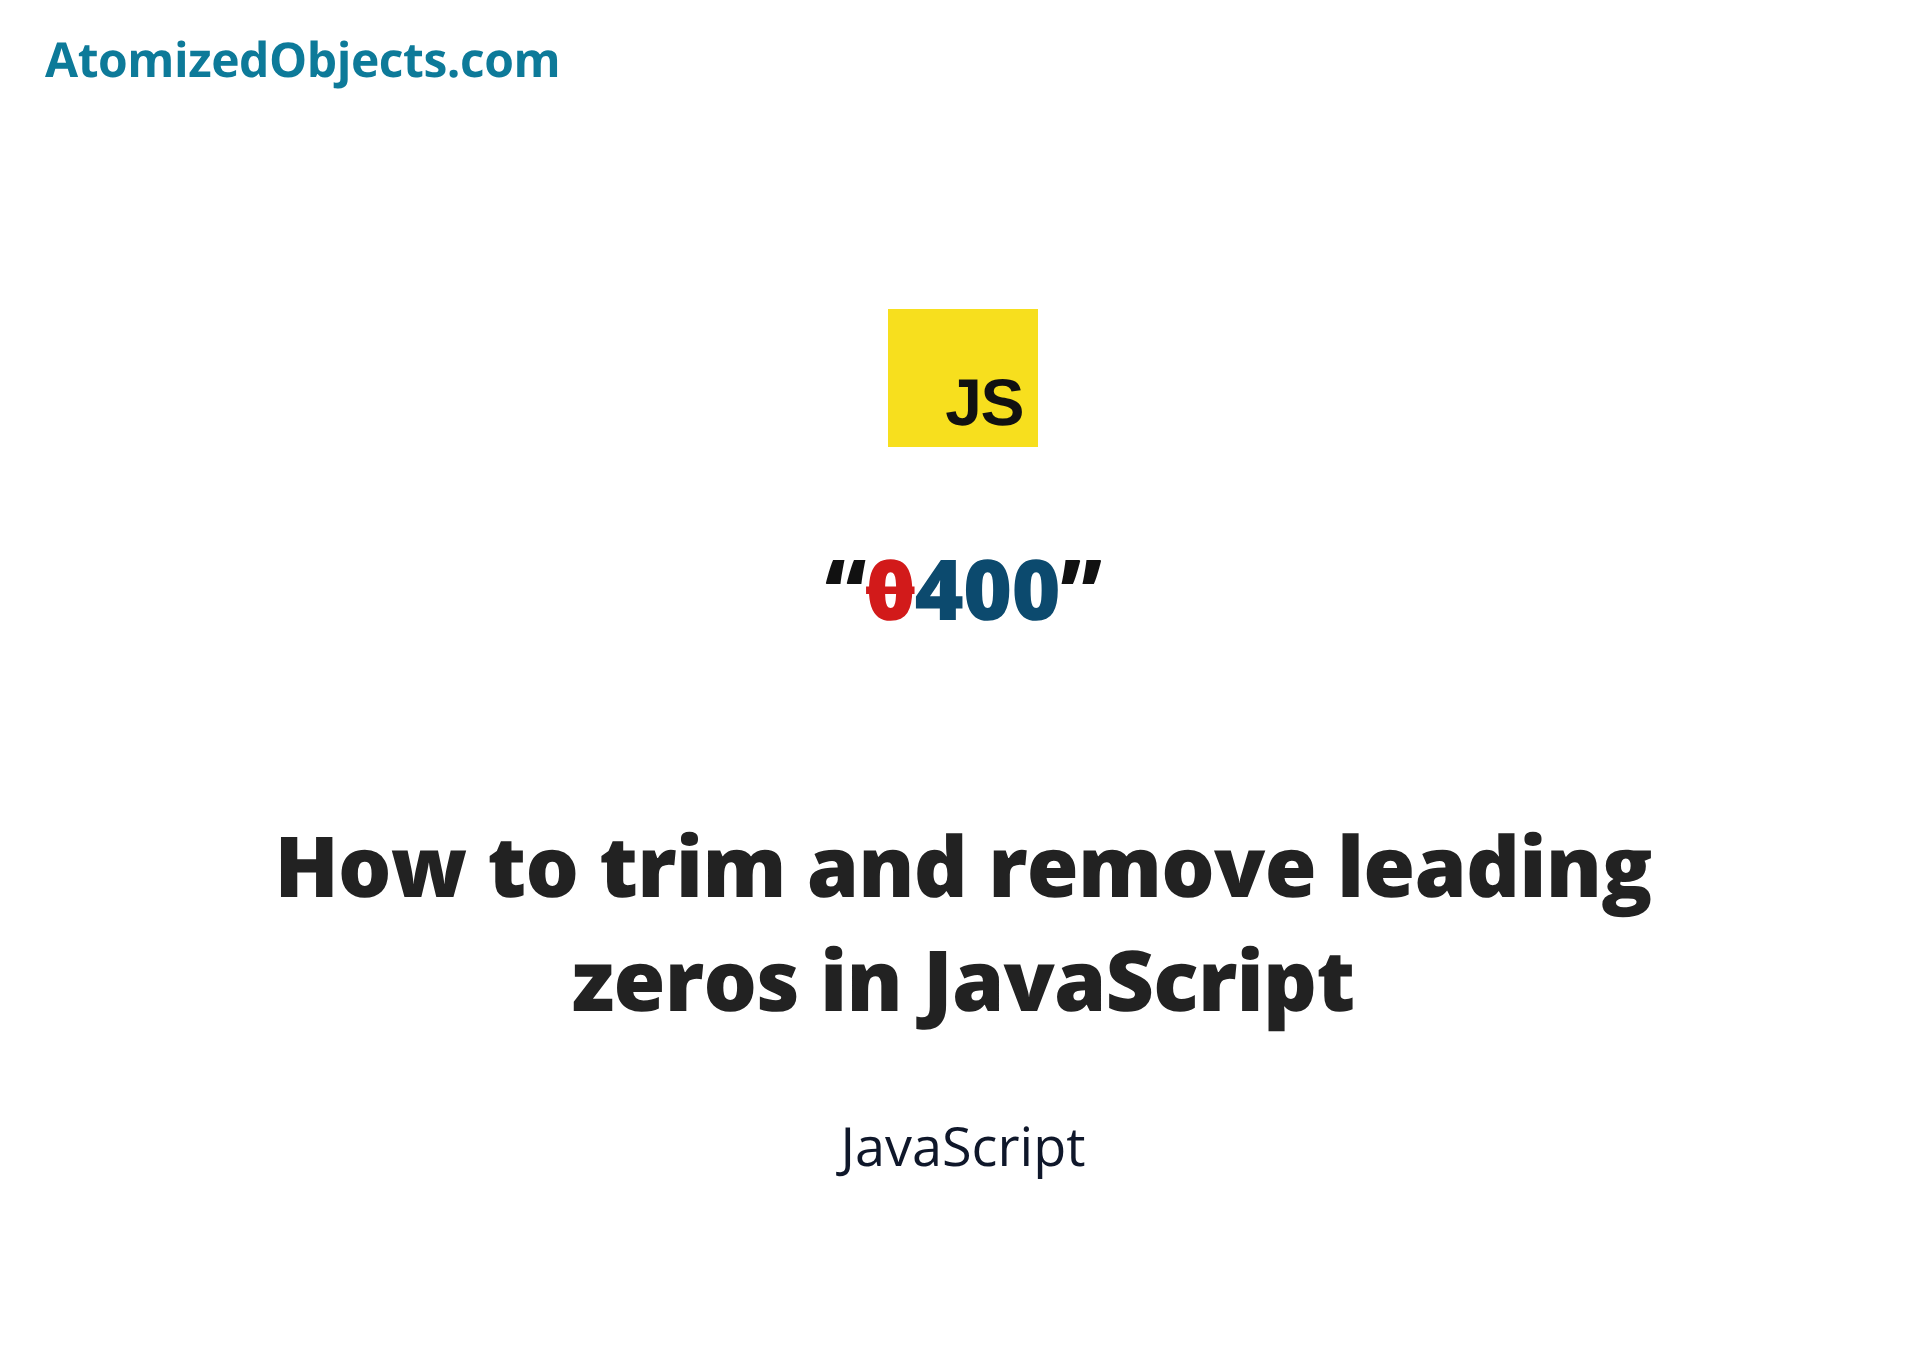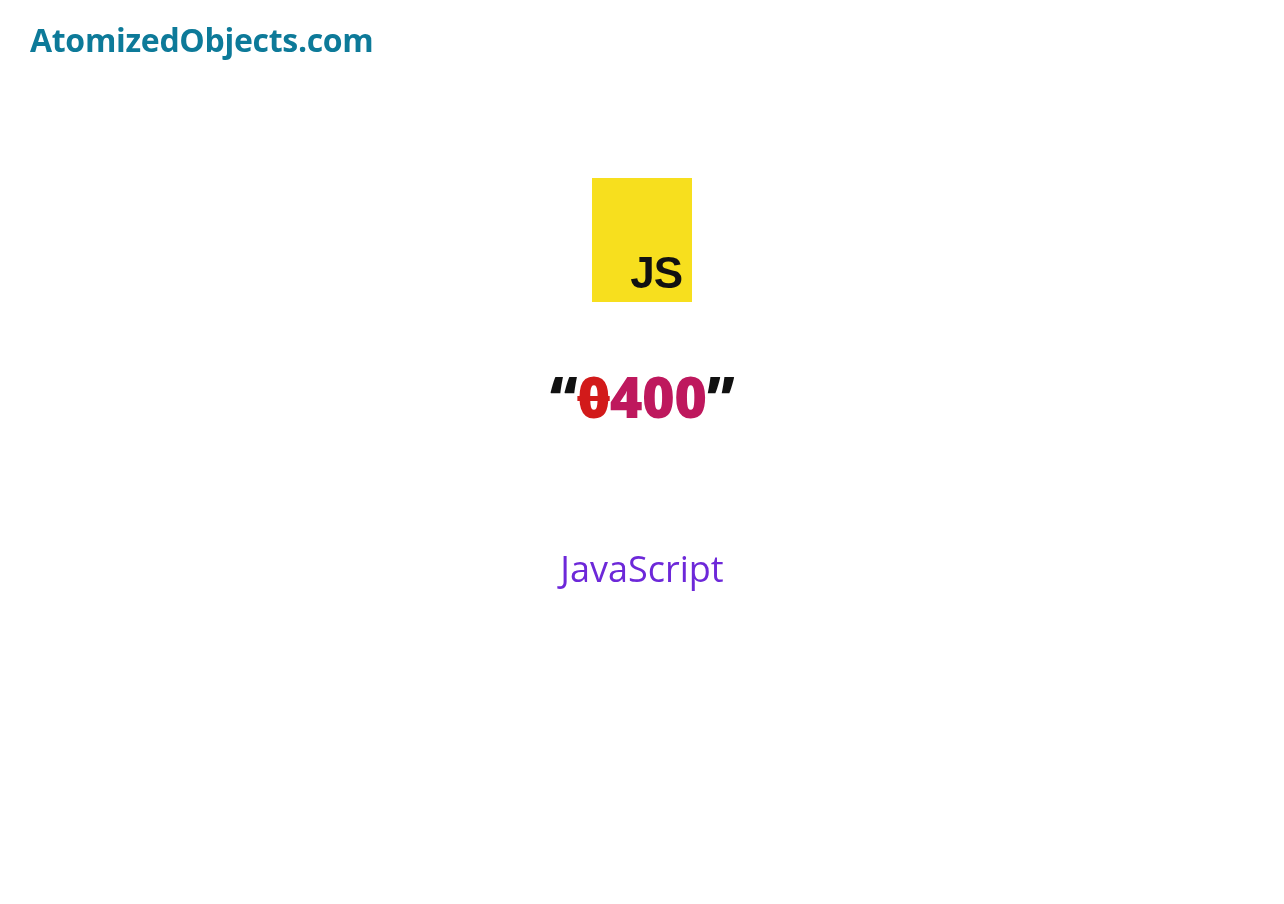--- a/index.html
+++ b/index.html
@@ -26,24 +26,25 @@
     }
     .content {
       display: flex;
       flex-direction: column;
       align-items: center;
       width: 100%;
       padding-top: 178px;
     }
     .js-logo {
       width: 100px;
-      height: 124px;
+      height: 92px;
       background: #f7df1e;
       position: relative;
       margin-bottom: 56px;
+      margin-top: 28px;
     }
     .js-logo-text {
       position: absolute;
       bottom: 4px;
       right: 10px;
       font-weight: 800;
       font-size: 44px;
       color: #111;
       letter-spacing: -1px;
       font-family: 'Segoe UI', Arial, sans-serif;
@@ -61,37 +62,37 @@
     .code-example .quote-open,
     .code-example .quote-close {
       color: #111;
     }
     .code-example .struck-zero {
       color: #d21a1a;
       text-decoration: line-through;
       text-decoration-thickness: 5px;
     }
     .code-example .rest {
-      color: #be185d;
+      color: #0c4a6e;
       text-align: right;
     }
     .title {
       font-size: 56px;
       font-weight: 800;
       color: #222;
       text-align: center;
       line-height: 1.35;
       margin-bottom: 48px;
       max-width: 1000px;
       letter-spacing: -0.5px;
     }
     .category {
       font-size: 36px;
       font-weight: 400;
-      color: #6d28d9;
+      color: #0f172a;
       text-align: center;
     }
   </style>
 </head>
 <body>
 
 <div class="site-link">AtomizedObjects.com</div>
 
 <div class="content">
 
@@ -99,16 +100,17 @@
     <div class="js-logo-text">JS</div>
   </div>
 
   <div class="code-example">
     <span class="quote-open">“</span>
       <span class="struck-zero">0</span>
       <span class="rest">400</span>
       <span class="quote-close">”</span>
   </div>
 
+  <h1 class="title">How to trim and remove leading zeros in JavaScript</h1>
 
   <div class="category">JavaScript</div>
 
 </div>
 
 </body></html>

